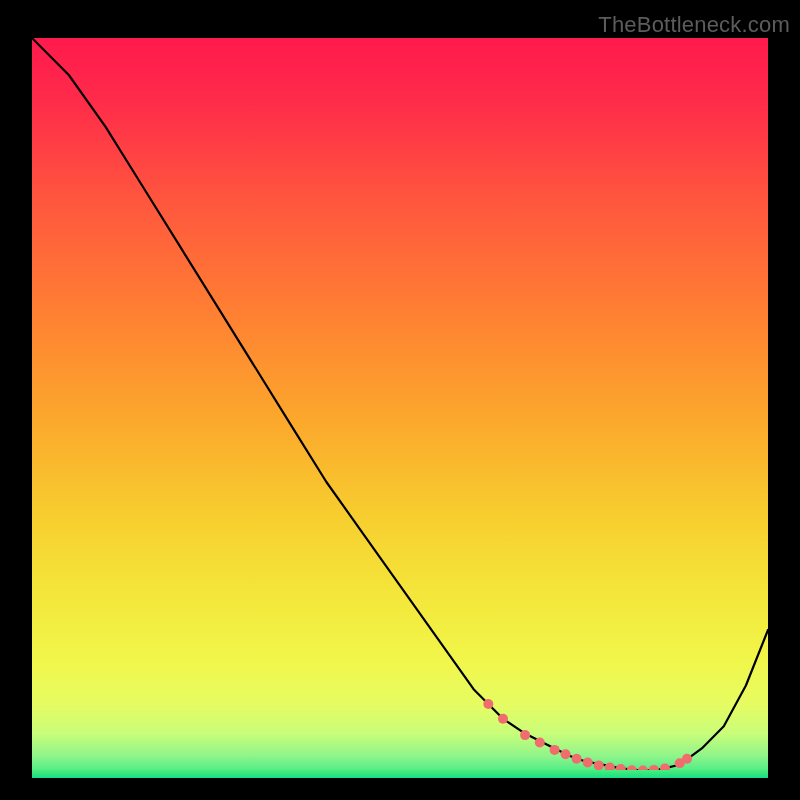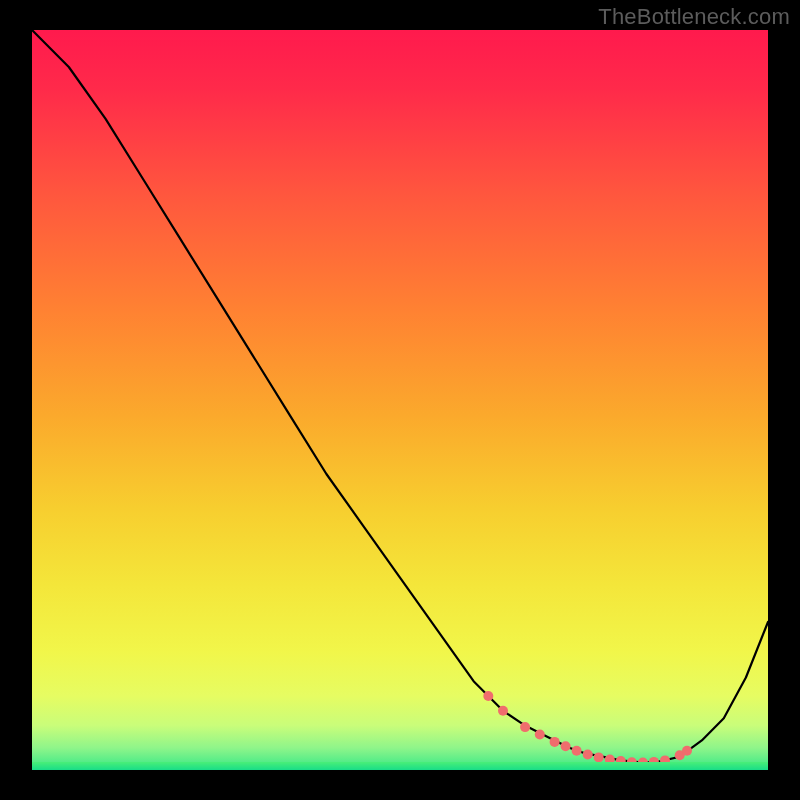--- a/index.html
+++ b/index.html
@@ -8,20 +8,21 @@
     width: 800px;
     height: 800px;
     background: #000;
     overflow: hidden;
   }
   .stage {
     position: relative;
     width: 800px;
     height: 792px;
     background: #000;
+    margin-top: 8px;
   }
   .plot {
     position: absolute;
     left: 32px;
     top: 30px;
     width: 736px;
     height: 740px;
     background: linear-gradient(to bottom,
       #ff1a4d 0%,
       #ff2a4a 8%,

